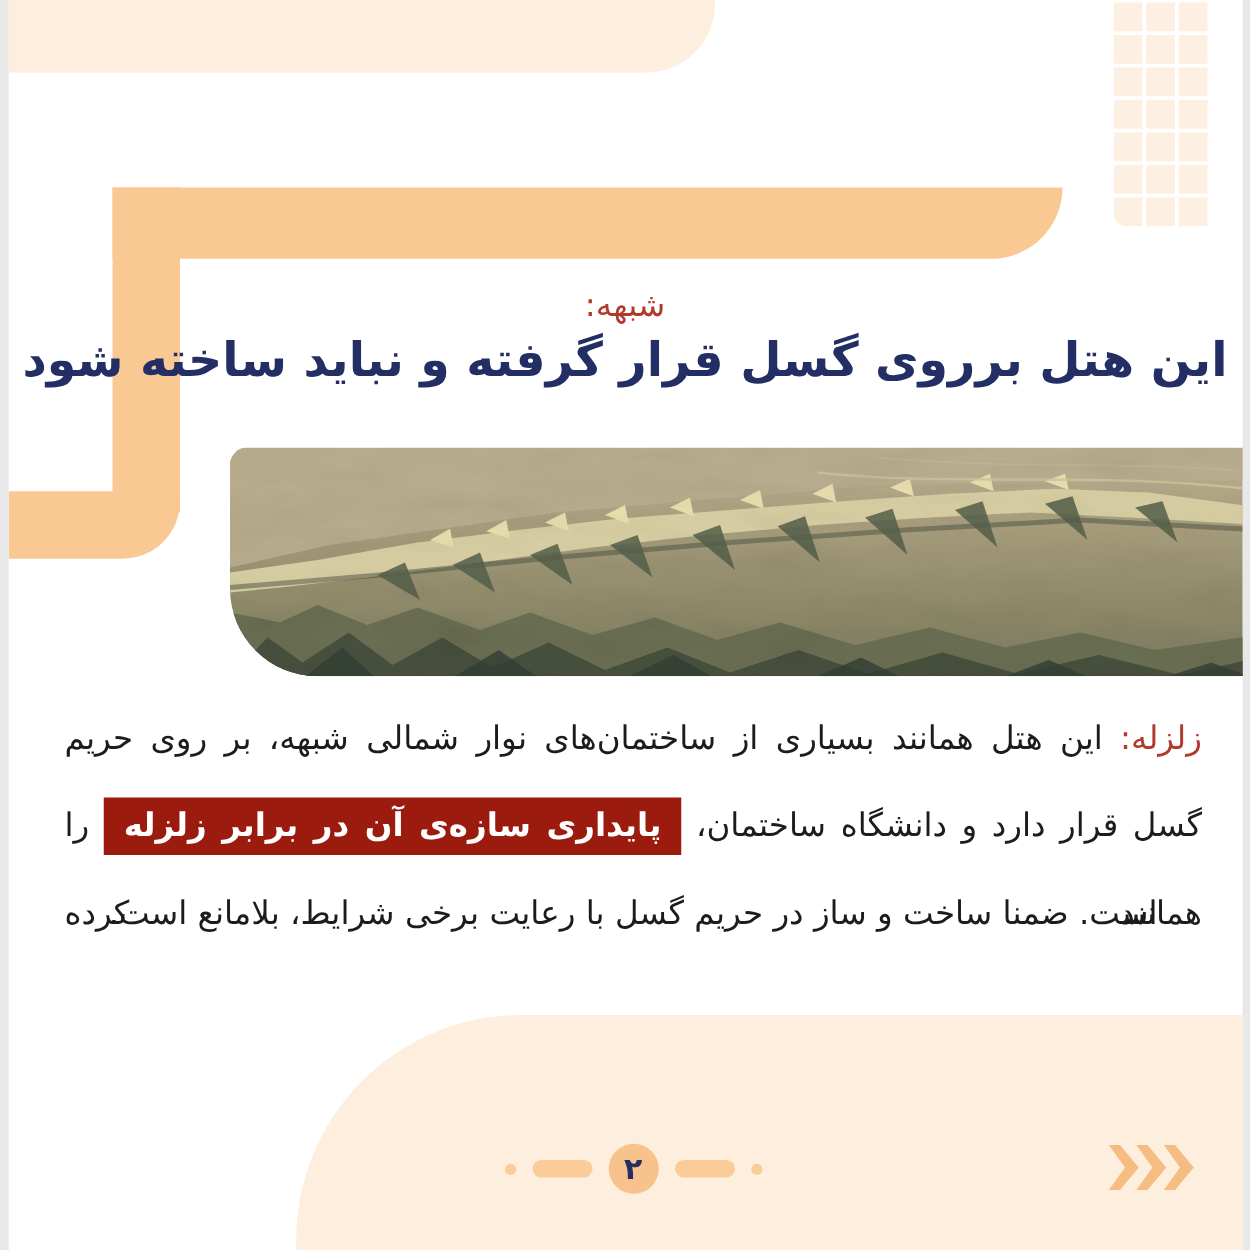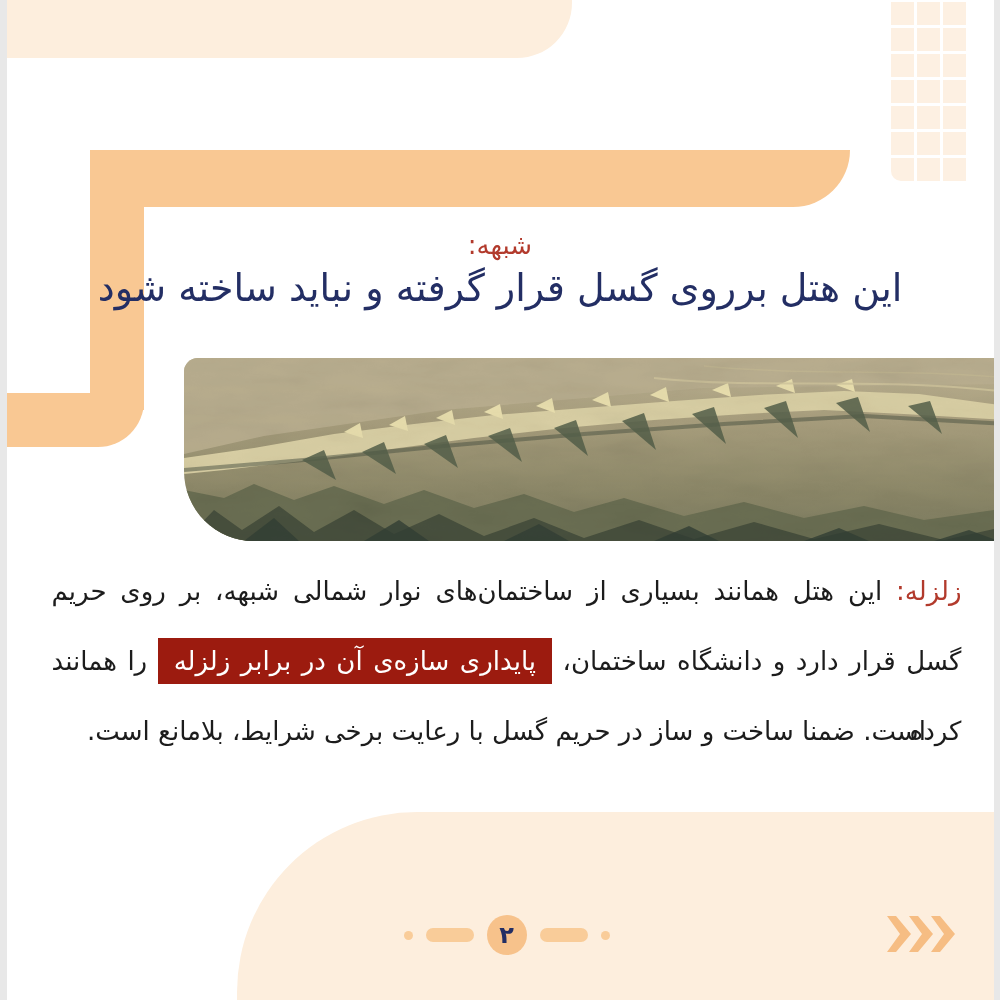--- a/index.html
+++ b/index.html
@@ -36,41 +36,42 @@
     background:var(--light_peach);border-top-left-radius:180px;
   }
   
   .kicker{
     position:absolute;left:0;top:230px;width:100%;
     text-align:center;font-size:26px;color:var(--kicker_red);
     direction:rtl;
   }
   .title{
     position:absolute;left:0;top:266px;width:100%;
-    text-align:center;font-size:38px;font-weight:normal;color:var(--title_navy);
+    text-align:center;font-size:38px;font-weight:bold;color:var(--title_navy);
     direction:rtl;white-space:nowrap;letter-spacing:-0.5px;
   }
   
   .photo{
     position:absolute;left:177px;top:358px;width:823px;height:183px;
     border-radius:14px 0 0 70px;overflow:hidden;
   }
   .photo svg{display:block;width:100%;height:100%;}
   
   .body-text{
     position:absolute;left:45px;top:556px;width:910px;
     direction:rtl;color:var(--body_text);font-size:26px;
   }
   .body-line{height:70px;line-height:70px;overflow:visible;}
   .body-line.justified{text-align:justify;text-align-last:justify;}
   .body-line.last{text-align:center;}
   .answer-label{color:var(--kicker_red);}
   .hl{
     background:var(--highlight_bg);color:var(--highlight_text);
     padding:8px 16px;
+    font-weight:bold;
   }
   
   .pagination{
     position:absolute;left:500px;top:935px;transform:translate(-50%,-50%);
     display:flex;align-items:center;gap:13px;
   }
   .pg-dot{width:9px;height:9px;border-radius:50%;background:var(--pagination_pill);}
   .pg-dash{width:48px;height:14px;border-radius:8px;background:var(--pagination_pill);}
   .pg-circle{
     width:40px;height:40px;border-radius:50%;background:var(--pagination_orange);

